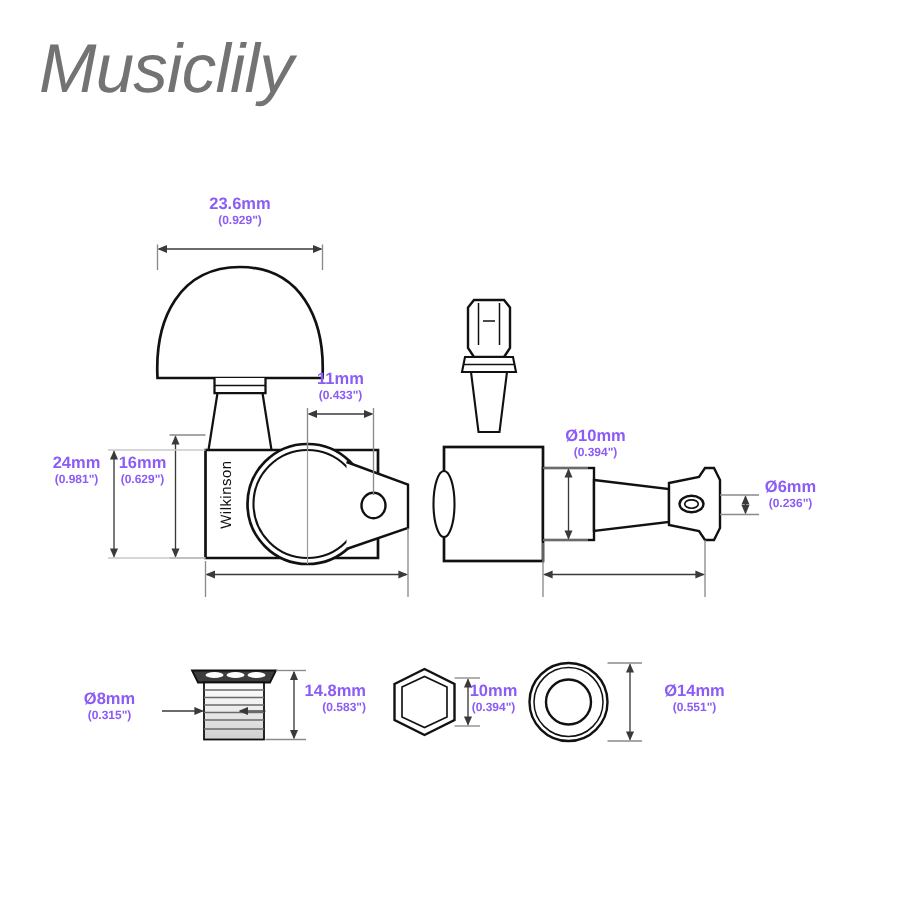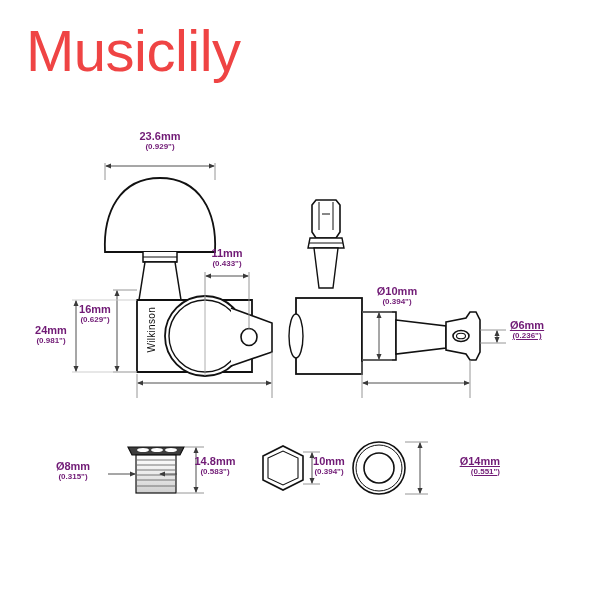--- a/index.html
+++ b/index.html
@@ -6,32 +6,33 @@
   body{
     width:600px;height:600px;
     font-family:"Liberation Sans",sans-serif;
     color:#1a1a1a;
     overflow:hidden;
     position:relative;
   }
   #stage{position:absolute;left:0;top:0;width:600px;height:600px;}
   .brand{
     position:absolute;left:26px;top:22px;
-    font-size:58px;letter-spacing:-0.5px;
-    font-weight:400;color:#ef4444;
+    font-size:46px;letter-spacing:-0.5px;
+    font-weight:400;color:#737373;
     line-height:1;
     white-space:nowrap;
+    font-style:italic;
   }
   svg#drawing{position:absolute;left:0;top:0;width:600px;height:600px;}
   .dimtxt{
     position:absolute;
     text-align:center;
     line-height:1.05;
     white-space:nowrap;
-    color:#701a75;
+    color:#8b5cf6;
   }
   .dimtxt .mm{font-size:11px;font-weight:bold;display:block;}
   .dimtxt .inch{font-size:8px;font-weight:bold;display:block;}
   .vtxt{
     position:absolute;
     font-size:10px;
     color:#111;
     writing-mode:vertical-rl;
     transform:rotate(180deg);
     letter-spacing:0.3px;
@@ -185,57 +186,57 @@
   <div class="dimtxt" style="left:120px;top:131px;width:80px;">
     <span class="mm">23.6mm</span>
     <span class="inch">(0.929")</span>
   </div>
 
   <div class="dimtxt" style="left:187px;top:248px;width:80px;">
     <span class="mm">11mm</span>
     <span class="inch">(0.433")</span>
   </div>
 
-  <div class="dimtxt" style="left:24px;top:304px;width:54px;margin-top:21px;">
+  <div class="dimtxt" style="left:24px;top:304px;width:54px;">
     <span class="mm">24mm</span>
     <span class="inch">(0.981")</span>
   </div>
 
   <div class="dimtxt" style="left:68px;top:304px;width:54px;">
     <span class="mm">16mm</span>
     <span class="inch">(0.629")</span>
   </div>
 
 
   <div class="dimtxt" style="left:357px;top:286px;width:80px;">
     <span class="mm">Ø10mm</span>
     <span class="inch">(0.394")</span>
   </div>
 
-  <div class="dimtxt" style="left:489px;top:320px;width:76px;text-decoration:underline;">
+  <div class="dimtxt" style="left:489px;top:320px;width:76px;">
     <span class="mm">Ø6mm</span>
     <span class="inch">(0.236")</span>
   </div>
 
 
   <div class="dimtxt" style="left:42px;top:461px;width:62px;">
     <span class="mm">Ø8mm</span>
     <span class="inch">(0.315")</span>
   </div>
 
-  <div class="dimtxt" style="left:186px;top:456px;width:58px;text-align:center;">
+  <div class="dimtxt" style="left:186px;top:456px;width:58px;text-align:right;">
     <span class="mm">14.8mm</span>
     <span class="inch">(0.583")</span>
   </div>
 
   <div class="dimtxt" style="left:300px;top:456px;width:58px;text-align:center;">
     <span class="mm">10mm</span>
     <span class="inch">(0.394")</span>
   </div>
 
-  <div class="dimtxt" style="left:426px;top:456px;width:74px;text-align:right;text-decoration:underline;">
+  <div class="dimtxt" style="left:426px;top:456px;width:74px;text-align:center;">
     <span class="mm">Ø14mm</span>
     <span class="inch">(0.551")</span>
   </div>
 
   <div class="vtxt" style="left:146px;top:307px;">Wilkinson</div>
 
 </div>
 
 </body></html>

